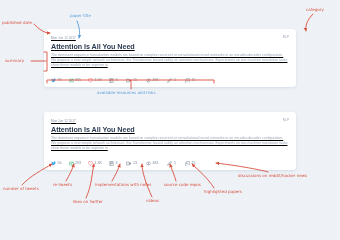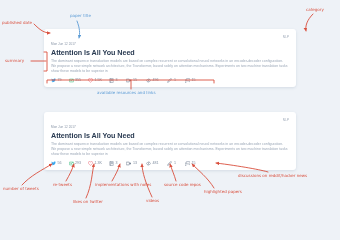--- a/index.html
+++ b/index.html
@@ -12,21 +12,22 @@
   .stage{position:absolute;inset:0;}
 
   
   .card{
     position:absolute;
     left:44px;width:252px;
     background:#ffffff;
     border-radius:3px;
     box-shadow:0 1px 3px rgba(40,70,110,.13);
     box-sizing:border-box;
-    padding:13px 7px 5px 7px;
+    padding:7px 7px 5px 7px;
+    text-decoration:underline;
   }
   #card-1{top:29px;height:58px;}
   #card-2{top:112px;height:58px;}
 
   .card-date{
     font-size:3.1px;color:#8794a6;letter-spacing:.06px;
     line-height:5px;margin:0 0 1px 0;
   }
   .card-title{
     font-size:7.2px;font-weight:bold;color:#2a3b52;

